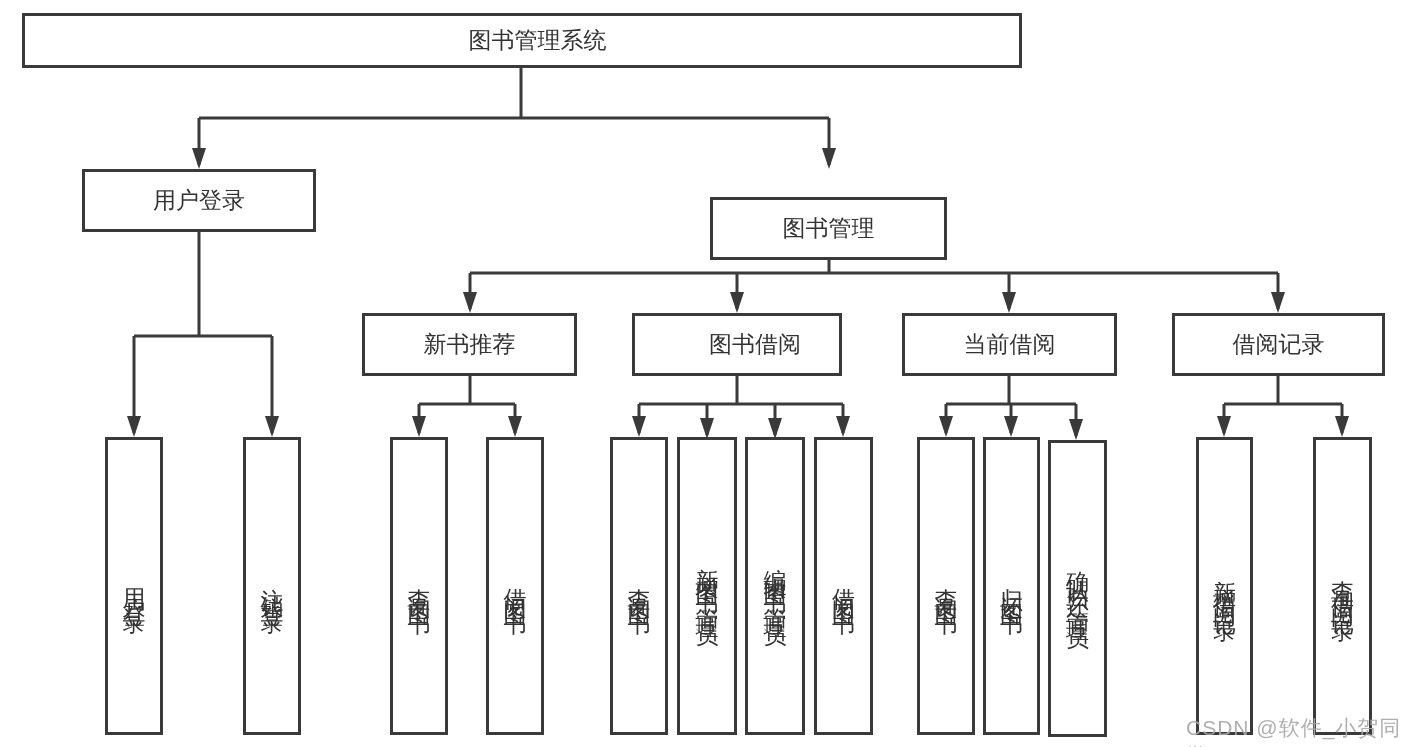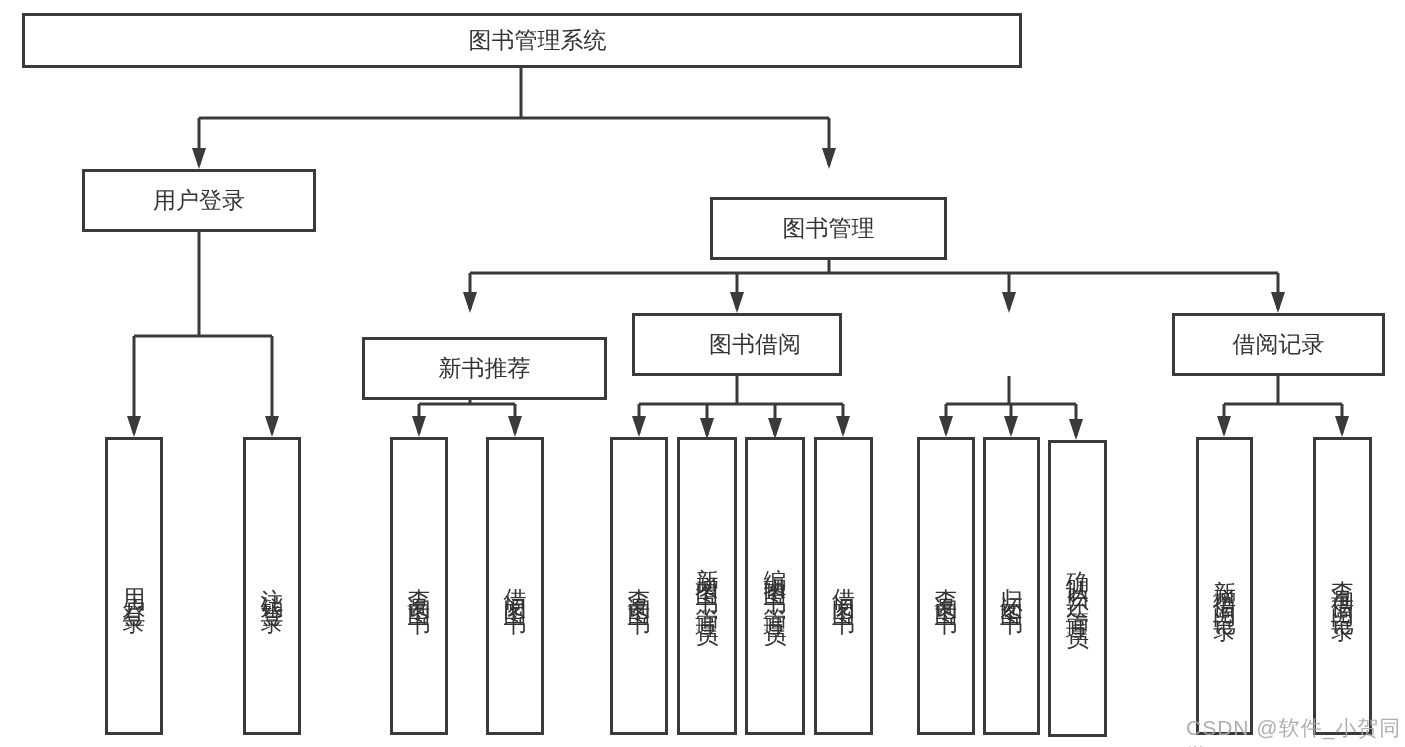--- a/index.html
+++ b/index.html
@@ -16,21 +16,21 @@
   .leaf span{
     writing-mode:vertical-rl;text-orientation:mixed;
     letter-spacing:8px;line-height:1;white-space:normal;
   }
   
   .n-root{left:22px;top:13px;width:1000px;height:55px;padding-left:31px;}
   
   .n-login{left:82px;top:169px;width:234px;height:63px;}
   .n-mgmt{left:710px;top:169px;width:237px;height:63px;margin-top:28px;}
   
-  .g-rec {left:362px;top:313px;width:245px;height:63px;margin-top:24px;}
+  .g-rec {left:362px;top:313px;width:215px;height:63px;}
   .g-bor {left:632px;top:313px;width:210px;height:63px;padding-left:36px;}
   .g-cur {left:902px;top:313px;width:215px;height:63px;}
   .g-log {left:1172px;top:313px;width:213px;height:63px;}
   
   .lf{top:437px;width:58px;height:298px;}
   .lf1{left:105px;} .lf2{left:243px;}
   .lf3{left:390px;} .lf4{left:486px;}
   .lf5{left:610px;} .lf6{left:677px;width:60px;} .lf7{left:745px;width:60px;} .lf8{left:814px;width:59px;}
   .lf9{left:917px;} .lf10{left:983px;width:57px;} .lf11{left:1048px;width:59px;top:440px;height:297px;}
   .lf12{left:1196px;width:57px;} .lf13{left:1313px;width:59px;}
@@ -94,20 +94,23 @@
   <div class="node n-mgmt">
     <span>图书管理</span>
   </div>
 
   <div class="node g-rec">
     <span>新书推荐</span>
   </div>
   <div class="node g-bor">
     <span>图书借阅</span>
   </div>
+  <div class="node g-cur">
+    <span>当前借阅</span>
+  </div>
   <div class="node g-log">
     <span>借阅记录</span>
   </div>
 
   <div class="node leaf lf lf1">
     <span>用户登录</span>
   </div>
   <div class="node leaf lf lf2">
     <span>注销登录</span>
   </div>

